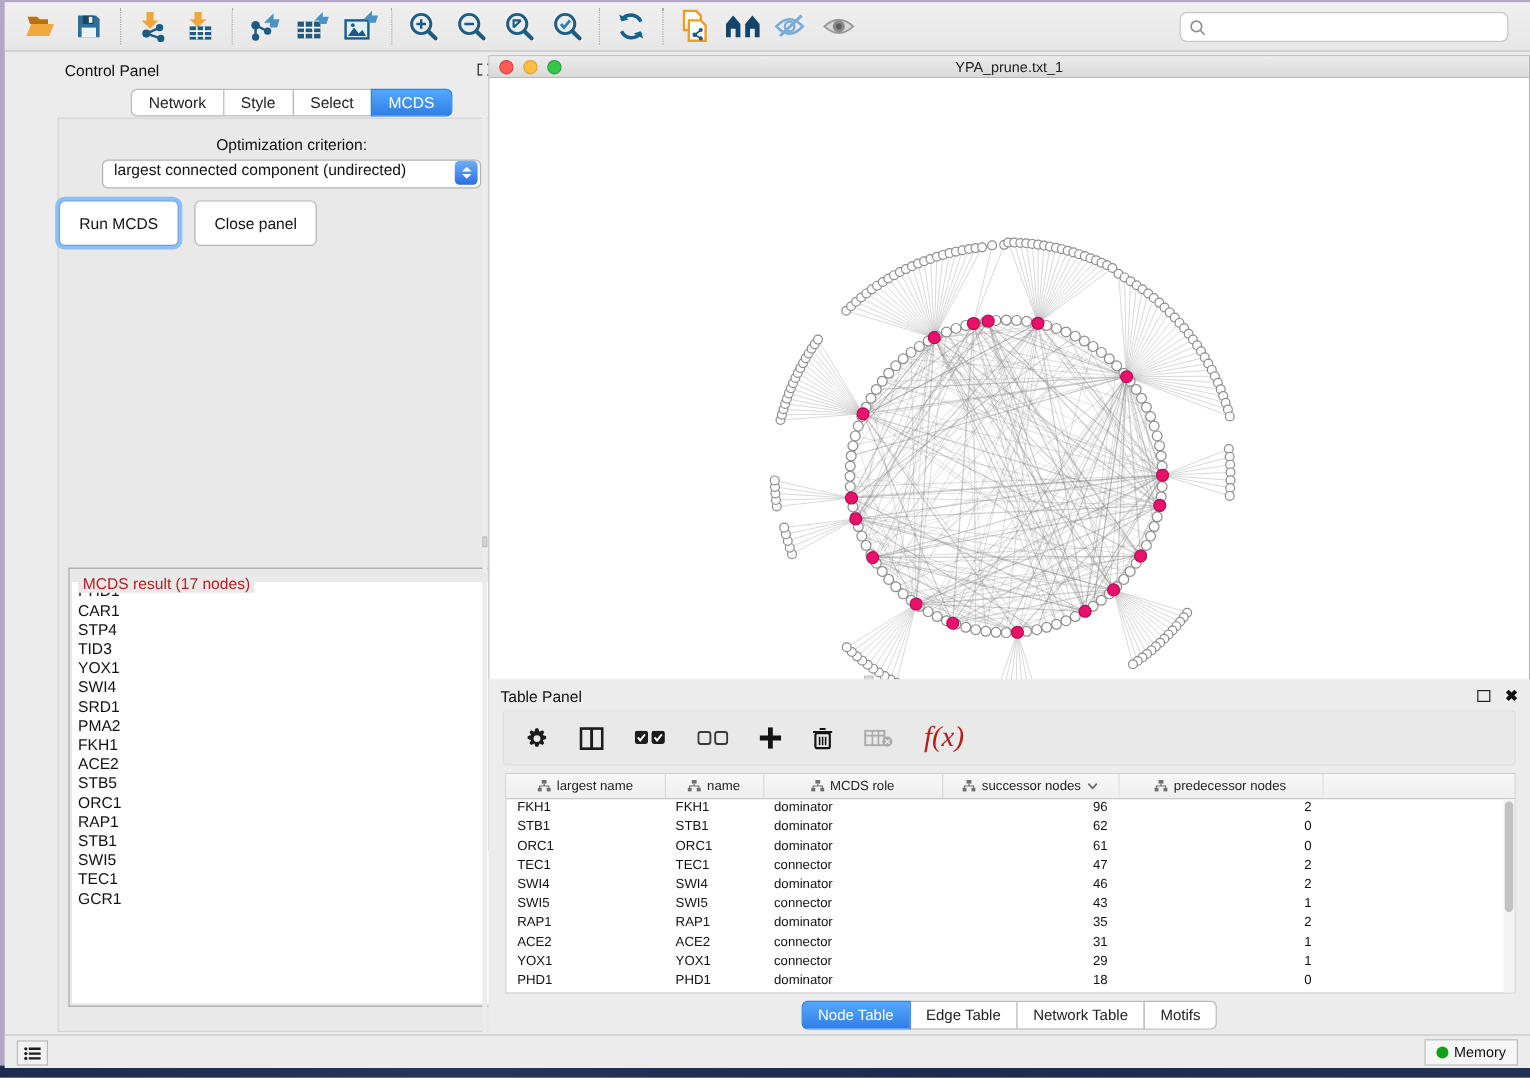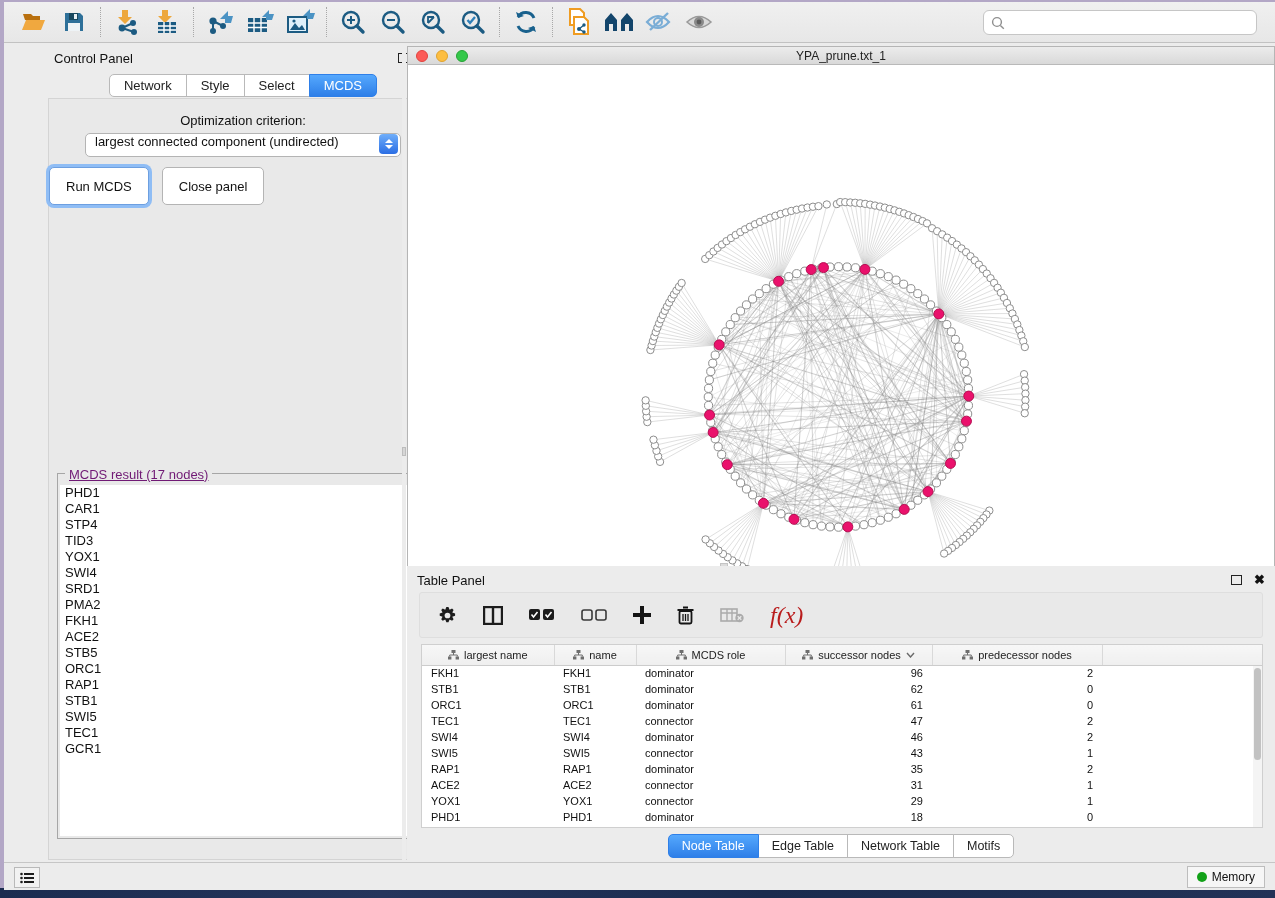--- a/index.html
+++ b/index.html
@@ -54,22 +54,22 @@
     border-right:4px solid transparent; }
   .opt-stepper .up { border-bottom:4px solid #fff; }
   .opt-stepper .down { border-top:4px solid #fff; }
   .btn-row { position:absolute; top:68px; left:0; right:0; height:38px;
     display:flex; gap:13px; }
   .pbtn { font-family:"Liberation Sans",sans-serif; font-size:13px; color:#111;
     background:#fff; border:1px solid #b4b4b4; border-radius:5px; padding:3px 16px; }
   .pbtn.focus { box-shadow:0 0 0 3px #8fbdf5; border-color:#6d9fe0; }
   .groupbox { position:absolute; left:8px; right:9px; top:368px; height:372px; }
   .groupbox .frame { position:absolute; inset:6px 0 0 0; border:1px solid #a6a6a6; }
-  .groupbox .legend { position:absolute; top:0; left:8px; background:#e9e9e9;
-    padding:0 4px; font-size:13px; color:#701a75;text-decoration:underline; }
+  .groupbox .legend { position:absolute; top:12px; left:8px; background:#e9e9e9;
+    padding:0 4px; font-size:13px; color:#b91c1c; }
   .mcds-list { position:absolute; inset:11px 2px 2px 2px; background:#fff; overflow:hidden; }
   .mcds-list .item { font-size:13px; color:#111; line-height:16px; padding-left:5px; }
   .mcds-scroll { position:absolute; top:11px; bottom:2px; right:2px; width:15px;
     background:#fafafa; border-left:1px solid #e2e2e2; }
 
   
   .vsplit { position:absolute; left:398px; width:4px; top:0; bottom:0; background:#ececec; }
   .vsplit .grip { position:absolute; top:403px; left:0; width:4px; height:9px;
     background:#d6d6d6; border:1px solid #bdbdbd; }
 

